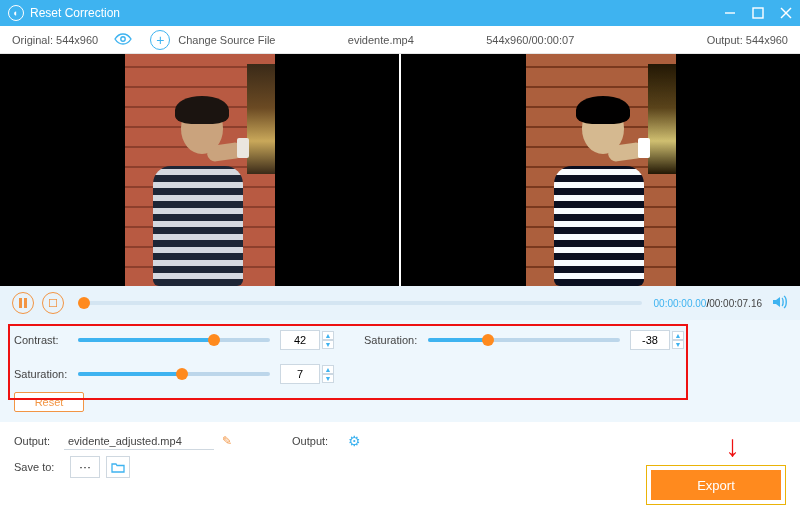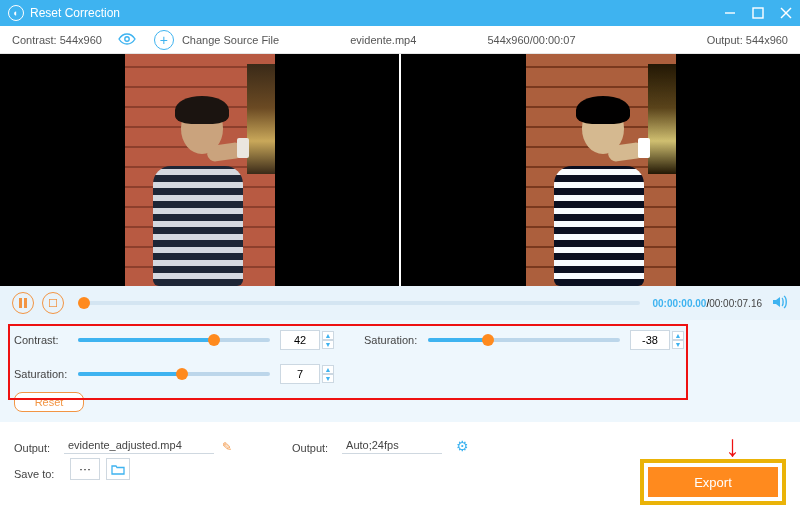--- a/index.html
+++ b/index.html
@@ -31,50 +31,50 @@
   .hair { position:absolute; top:0; left:32px; width:54px; height:28px; background:#1b1410; border-radius:50% 50% 30% 30%; }
   .arm { position:absolute; top:48px; left:64px; width:36px; height:16px; background:#caa37d; border-radius:8px; transform:rotate(-8deg);}
   .cup { position:absolute; top:42px; left:94px; width:12px; height:20px; background:#eae6df; border-radius:2px;}
   .prev.adjusted .brick { filter:contrast(1.25) brightness(1.05) saturate(0.7) hue-rotate(8deg);}
   .prev.adjusted .poster,.prev.adjusted .person { filter:contrast(1.25) brightness(1.05) saturate(0.7) hue-rotate(8deg);}
 
   .play-row { height:34px; background:#e8f3fb; display:flex; align-items:center; padding:0 12px; font-size:10px; }
   .circ-btn { width:22px; height:22px; border:1.5px solid #f29544; border-radius:50%; display:flex; align-items:center; justify-content:center; margin-right:8px; color:#f29544; }
   .seek { flex:1; height:4px; background:#d4e5f2; border-radius:2px; position:relative; margin:0 12px; }
   .seek .knob { position:absolute; left:0%; top:50%; width:12px; height:12px; background:#ff8a1e; border-radius:50%; transform:translate(-50%,-50%);}
-  .time-cur{color:#3eb3f0;font-weight:bold;}
+  .time-cur{color:#3eb3f0;}
   .time-dur{color:#444;}
 
   .ctrl-panel { position:relative; background:#eef7fd; height:102px; padding:10px 14px 6px; }
   .redbox { position:absolute; left:8px; top:4px; width:680px; height:76px; border:2px solid #e11; pointer-events:none;}
   .sliders { display:grid; grid-template-columns: 320px 320px; column-gap:30px; row-gap:14px; }
   .sld { display:flex; align-items:center; font-size:11px; color:#444;justify-content:center;}
   .sld label { width:64px; }
   .track { flex:1; height:4px; background:#bcd6ea; border-radius:2px; position:relative; margin-right:10px;}
   .track .fill { position:absolute; left:0; top:0; bottom:0; background:#3eb3f0; border-radius:2px;}
   .track .knob { position:absolute; top:50%; width:12px; height:12px; background:#ff8a1e; border-radius:50%; transform:translate(-50%,-50%);}
   .numbox { display:flex; align-items:center; }
   .numbox input { width:40px; height:20px; border:1px solid #ccd8e2; font-size:11px; text-align:center; }
   .spin { display:flex; flex-direction:column; margin-left:2px;}
   .spin span{ width:12px;height:9px;border:1px solid #ccd8e2;font-size:7px;line-height:7px;text-align:center;color:#3eb3f0;background:#fff;}
-  .reset-btn { margin-top:8px; width:70px; height:20px; border:1px solid #f29544; color:#f29544; background:#fff; font-size:11px; border-radius:8px;}
+  .reset-btn { margin-top:8px; width:70px; height:20px; border:1px solid #f29544; color:#f29544; background:#fff; font-size:11px; border-radius:2px;}
 
   .out-rows { padding:6px 14px 0; font-size:11px; color:#444; }
-  .out-row { display:flex; align-items:flex-end; height:26px; }
+  .out-row { display:flex; align-items:center; height:26px; }
   .out-row .lbl { width:50px; }
   .out-row .val { border-bottom:1px solid #cfd8e0; padding:2px 4px; margin-right:8px;}
   .pencil{color:#f29544;font-size:12px;}
   .gear{color:#3eb3f0;font-size:14px;margin-left:6px;}
   .save-input { width:300px; height:22px; border:1px solid #cfd8e0; padding:0 6px; font-size:11px;}
   .dots-btn{ width:30px;height:22px;border:1px solid #cfd8e0;background:#fff;margin-left:6px;font-size:12px;}
   .folder-btn{ width:24px;height:22px;border:1px solid #cfd8e0;background:#fff;margin-left:6px;color:#3eb3f0;font-size:11px;display:flex;align-items:center;justify-content:center;}
 
   .export-area { position:absolute; right:14px; bottom:14px; }
   .arrow-down { position:absolute; right:60px; bottom:56px; color:#e11; font-size:30px; font-weight:bold;}
-  .export-wrap { border:4px solid #eab308; padding:4px;}
+  .export-wrap { border:1px solid #eab308; padding:4px;}
   .export-btn { width:130px; height:30px; background:#ff8a1e; color:#fff; border:none; font-size:13px;}
 </style>
 </head>
 <body>
 
 <div class="titlebar">
   <div class="logo">◐</div>
   <span>Reset Correction</span>
   <div class="spacer"></div>
   <svg class="win-icon">
@@ -83,21 +83,21 @@
   <svg class="win-icon">
       <rect x="1" y="1" width="10" height="10"></rect>
     </svg>
   <svg class="win-icon">
       <line x1="1" y1="1" x2="11" y2="11"></line>
       <line x1="11" y1="1" x2="1" y2="11"></line>
     </svg>
 </div>
 
 <div class="infobar">
-  <span>Contrast: 544x960</span>
+  <span>Original: 544x960</span>
   <span class="eye">
     <svg width="18" height="12" viewBox="0 0 18 12" fill="none" stroke="#3eb3f0" stroke-width="1.4">
         <path d="M1 6c2.5-4 6-5 8-5s5.5 1 8 5c-2.5 4-6 5-8 5s-5.5-1-8-5z"></path>
         <circle cx="9" cy="6" r="2.2"></circle>
       </svg>
   </span>
   <span class="plus">+</span>
   <span>Change Source File</span>
   <span class="gap"></span>
   <span>evidente.mp4</span>
@@ -211,21 +211,20 @@
   <button class="reset-btn">Reset</button>
 </div>
 
 <div class="out-rows">
   <div class="out-row">
     <span class="lbl">Output:</span>
     <span class="val" style="width:150px;">evidente_adjusted.mp4</span>
     <span class="pencil">✎</span>
     <span style="width:60px;"></span>
     <span class="lbl">Output:</span>
-    <span class="val" style="width:100px;">Auto;24fps</span>
     <span class="gear">⚙</span>
   </div>
   <div class="out-row">
     <span class="lbl">Save to:</span>
     <button class="dots-btn">···</button>
     <div class="folder-btn">
       <svg width="14" height="11" fill="none" stroke="#3eb3f0" stroke-width="1.3">
           <path d="M1 2h4l1 1.5h7V10H1z"></path>
         </svg>
     </div>

